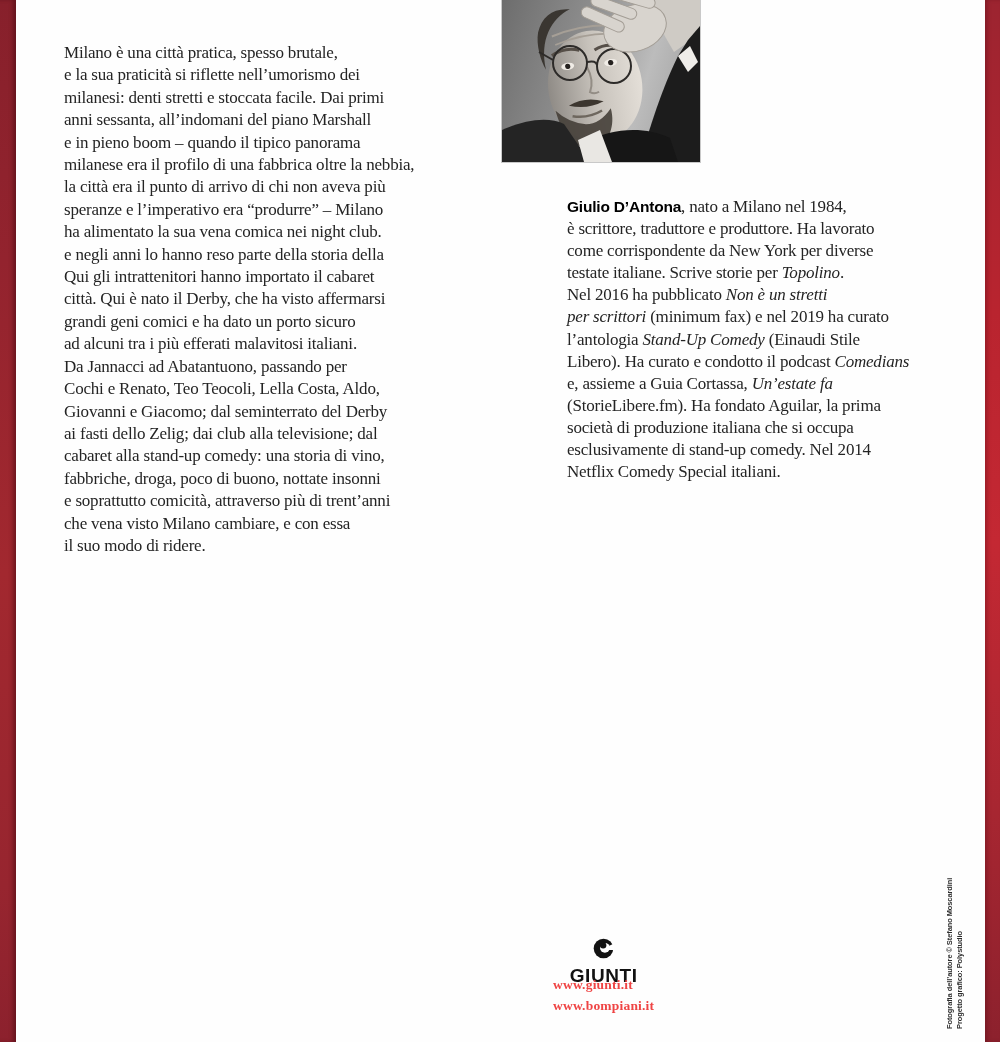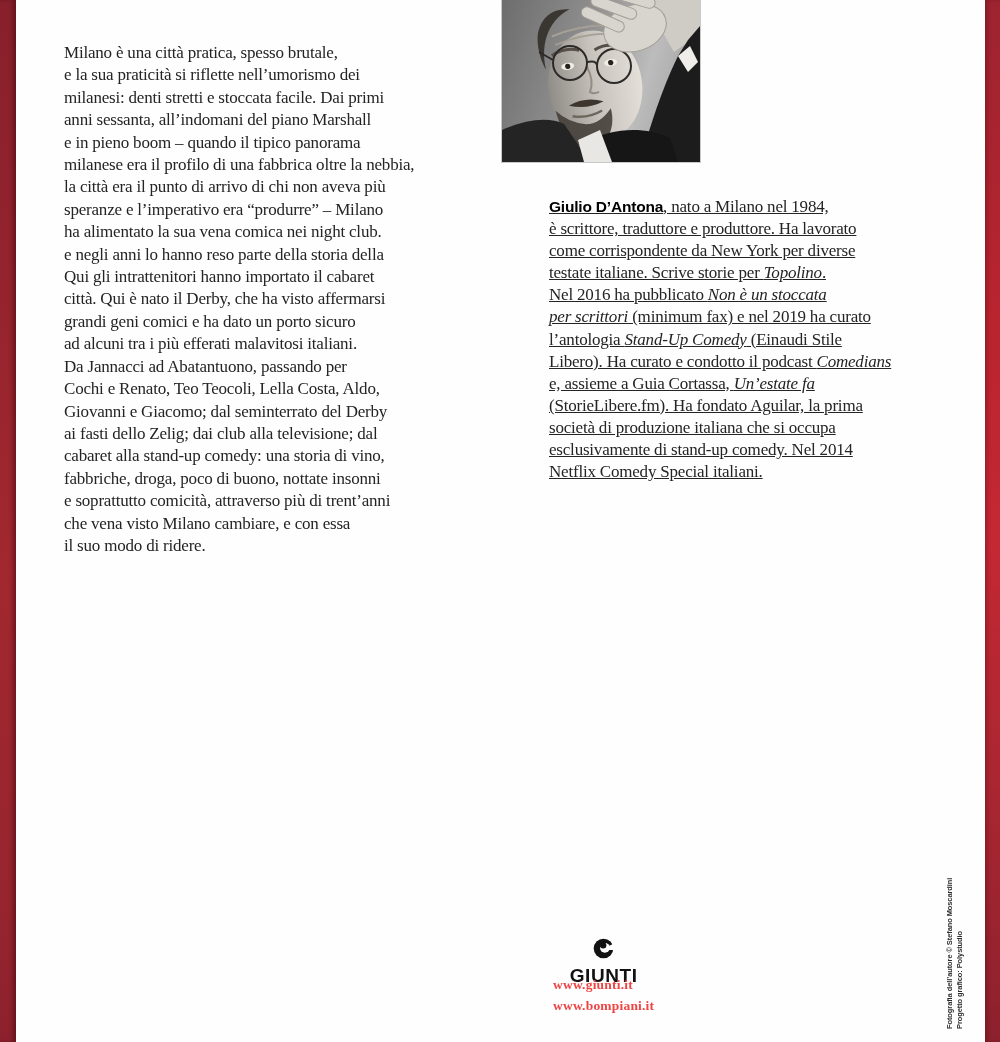--- a/index.html
+++ b/index.html
@@ -22,22 +22,22 @@
     position:absolute;left:64px;top:42px;width:440px;
     font-size:17px;line-height:22.4px;letter-spacing:-0.2px;color:#242424;
   }
   .flap-text .ln,.bio .ln{white-space:nowrap;}
   .photo{
     position:absolute;left:502px;top:0;width:198px;height:162px;
     outline:1px solid #c9c9c9;
   }
   .photo svg{display:block;width:198px;height:162px;}
   .bio{
-    position:absolute;left:549px;top:196px;width:432px;
-    font-size:17px;line-height:22.1px;letter-spacing:-0.2px;color:#242424;text-decoration:underline;
+    position:absolute;left:567px;top:196px;width:432px;
+    font-size:17px;line-height:22.1px;letter-spacing:-0.2px;color:#242424;
   }
   .seg-b{font-family:"Liberation Sans",sans-serif;font-weight:bold;font-size:15.5px;color:#000;}
   .seg-i{font-style:italic;}
   .footer{position:absolute;left:553px;top:938px;}
   .logo-row{display:flex;align-items:center;gap:6px;height:22px;flex-direction:column;}
   .gmark{width:21px;height:21px;display:inline-block;}
   .gmark svg{display:block;width:21px;height:21px;}
   .gname{
     font-family:"Liberation Sans",sans-serif;font-weight:bold;
     font-size:19px;letter-spacing:0.6px;color:#121212;
@@ -150,21 +150,21 @@
       <path d="M84,142 C110,128 142,126 168,138 L176,162 L84,162 Z" fill="#161616"></path>
       <path d="M76,140 L98,130 L110,162 L82,162 Z" fill="#e9e7e3"></path>
     </svg>
   </div>
 
   <div class="bio">
       <div class="ln"><span class="seg-b">Giulio D’Antona</span><span>, nato a Milano nel 1984,</span></div>
       <div class="ln"><span>è scrittore, traduttore e produttore. Ha lavorato</span></div>
       <div class="ln"><span>come corrispondente da New York per diverse</span></div>
       <div class="ln"><span>testate italiane. Scrive storie per </span><span class="seg-i">Topolino</span><span>.</span></div>
-      <div class="ln"><span>Nel 2016 ha pubblicato </span><span class="seg-i">Non è un stoccata</span></div>
+      <div class="ln"><span>Nel 2016 ha pubblicato </span><span class="seg-i">Non è un stretti</span></div>
       <div class="ln"><span class="seg-i">per scrittori</span><span> (minimum fax) e nel 2019 ha curato</span></div>
       <div class="ln"><span>l’antologia </span><span class="seg-i">Stand-Up Comedy</span><span> (Einaudi Stile</span></div>
       <div class="ln"><span>Libero). Ha curato e condotto il podcast </span><span class="seg-i">Comedians</span></div>
       <div class="ln"><span>e, assieme a Guia Cortassa, </span><span class="seg-i">Un’estate fa</span></div>
       <div class="ln"><span>(StorieLibere.fm). Ha fondato Aguilar, la prima</span></div>
       <div class="ln"><span>società di produzione italiana che si occupa</span></div>
       <div class="ln"><span>esclusivamente di stand-up comedy. Nel 2014</span></div>
       <div class="ln"><span>Netflix Comedy Special italiani.</span></div>
     </div>
 

